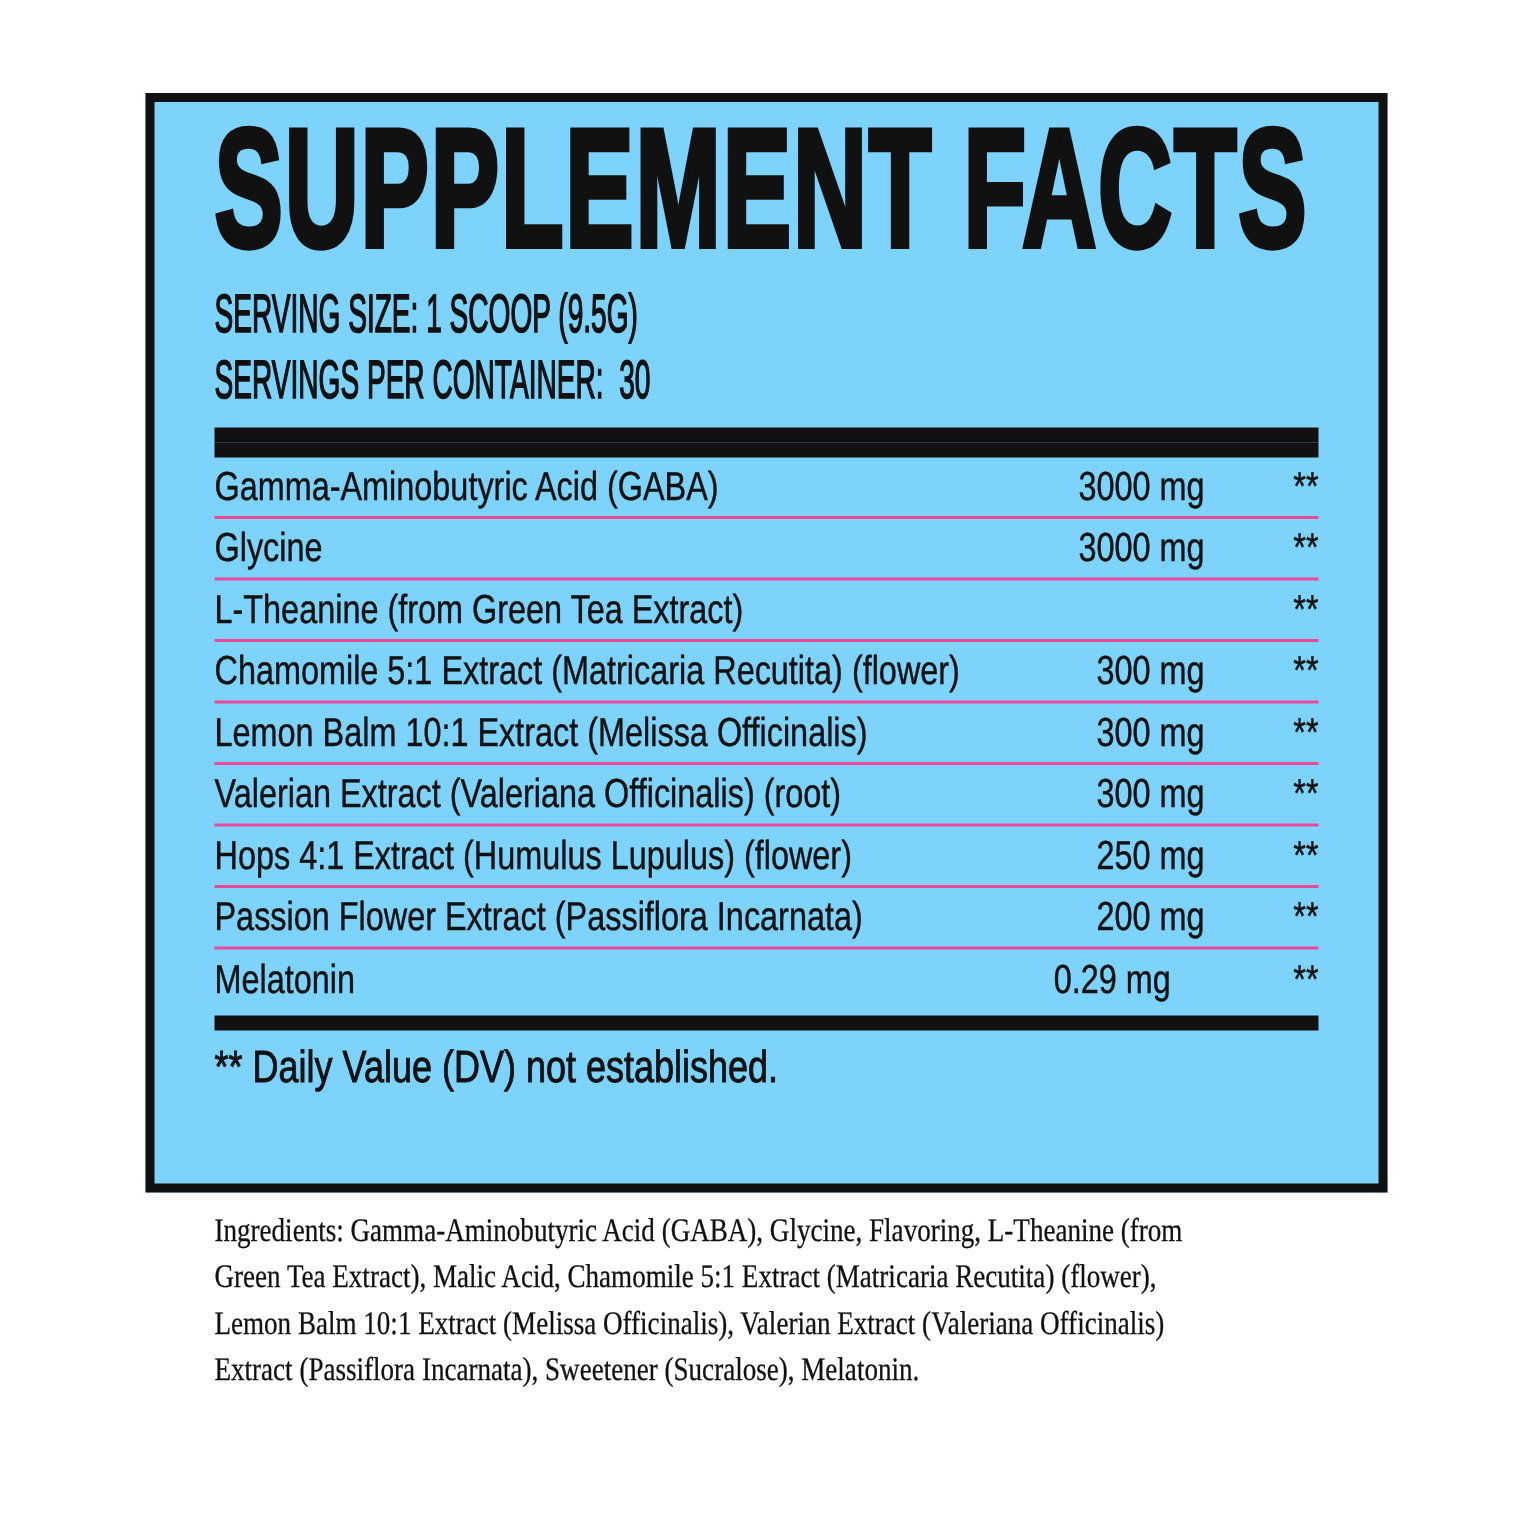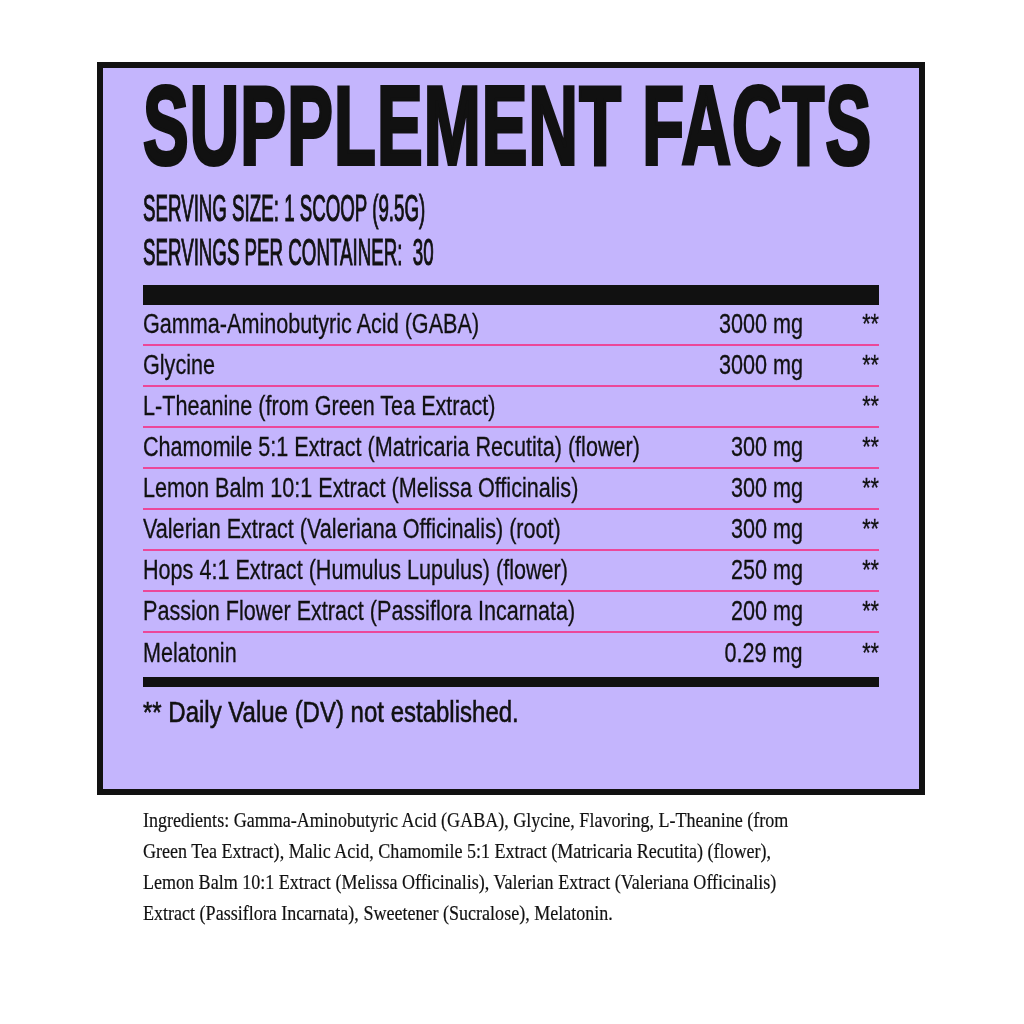--- a/index.html
+++ b/index.html
@@ -18,21 +18,21 @@
   
   .panel {
     position: absolute;
     left: 97px;
     top: 62px;
     width: 828px;
     height: 733px;
     border: 6px solid #111;
     box-sizing: border-box;
     padding: 0 40px;
-    background: #c4b5fd;
+    background: #7dd3fc;
   }
 
   
   .sx  { display:inline-block; white-space: pre; transform-origin: 0 50%; }
   .sxr { transform-origin: 100% 50%; }
 
   .title-wrap { margin-top: 14px; height: 88px; overflow: visible; }
   .title-text {
     font-size: 112px;
     line-height: 88px;
@@ -57,21 +57,21 @@
   .bar-bottom { margin-top: 3px; }
 
   .hrow { height: 50px; display: flex; align-items: center; }
   .trow {
     height: 41px;
     box-sizing: border-box;
     border-bottom: 2px solid #ec4899;
     display: flex;
     align-items: center;
   }
-  .trow.last { border-bottom: none; }
+  .trow.last { border-bottom: none; gap: 22px; }
 
   .cell-name { flex: 1 1 auto; min-width: 0; overflow: visible; }
   .cell-amt  { width: 220px; flex: 0 0 auto; display: flex; justify-content: flex-end; }
   .cell-dv   { width: 76px;  flex: 0 0 auto; display: flex; justify-content: flex-end; }
 
   .tbl-text {
     font-size: 27px;
     line-height: 39px;
     transform: scaleX(0.80);
     -webkit-text-stroke: 0.3px #111;

